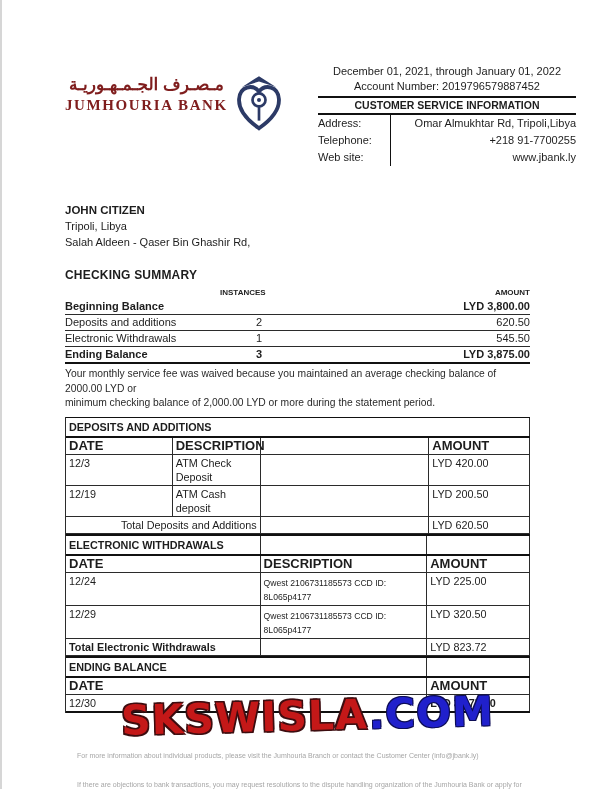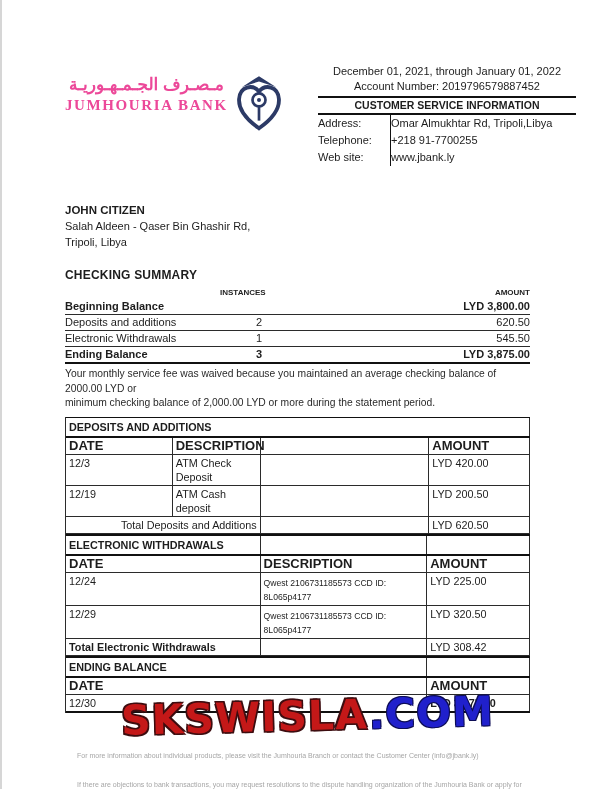--- a/index.html
+++ b/index.html
@@ -20,21 +20,21 @@
 
   .info-block { width:258px; font-size:11px; }
   .info-line { text-align:center; line-height:15px; }
   .csi-title {
     margin-top:2px; border-top:2.5px solid #111; border-bottom:2px solid #111;
     font-weight:bold; text-align:center; line-height:15px; font-size:10.5px;
   }
   .csi-body { display:flex; }
   .csi-labels { width:72px; }
   .csi-labels div { line-height:17px; }
-  .csi-values { flex:1; border-left:1.5px solid #111; text-align:left; }
+  .csi-values { flex:1; border-left:1.5px solid #111; text-align:right; }
   .csi-values div { line-height:17px; }
 
   
   .holder { margin:36px 0 0 63px; font-size:11px; line-height:16px; }
   .holder .name { font-weight:bold; font-size:11.5px; }
 
   
   .section-title { margin:18px 0 0 63px; font-weight:bold; font-size:12px; letter-spacing:0.2px; }
   .summary { width:465px; margin:5px 0 0 63px; font-size:11px; }
   .summary-head { display:flex; font-size:8px; font-weight:bold; color:#222; line-height:12px; }
@@ -82,21 +82,21 @@
   .wm-red { text-shadow:-1.5px -1.5px 0 #3d0d10, 1.5px -1.5px 0 #3d0d10, -1.5px 1.5px 0 #3d0d10, 1.5px 1.5px 0 #3d0d10; }
   .wm-blue { text-shadow:-1px -1px 0 #0d0d55, 1px -1px 0 #0d0d55, -1px 1px 0 #0d0d55, 1px 1px 0 #0d0d55; }
 </style>
 </head>
 <body>
 
 <div class="page">
 
   <div class="header">
     <div class="logo-block">
-      <div class="logo-text" style="color:#ec4899;">
+      <div class="logo-text" style="color:#7f1d1d;">
         <span class="logo-ar">مـصـرف الجـمـهـوريـة</span>
         <span class="logo-en">JUMHOURIA BANK</span>
       </div>
       <svg class="logo-icon" viewBox="0 0 60 74">
         <path d="M8 16 L30 2 L52 16 L30 9 Z" fill="#2c3a66"></path>
         <path d="M30 22 C22 12 5 15 4 32 C3 50 20 63 30 70 C40 63 57 50 56 32 C55 15 38 12 30 22 Z" fill="none" stroke="#2c3a66" stroke-width="5"></path>
         <circle cx="30" cy="33" r="8.5" fill="none" stroke="#2c3a66" stroke-width="3.5"></circle>
         <circle cx="30" cy="33" r="2.6" fill="#2c3a66"></circle>
         <line x1="30" y1="42" x2="30" y2="60" stroke="#2c3a66" stroke-width="3.5"></line>
       </svg>
@@ -116,22 +116,22 @@
           <div>Omar Almukhtar Rd, Tripoli,Libya</div>
           <div>+218 91-7700255</div>
           <div>www.jbank.ly</div>
         </div>
       </div>
     </div>
   </div>
 
   <div class="holder">
     <div class="name">JOHN CITIZEN</div>
+    <div>Tripoli, Libya</div>
     <div>Salah Aldeen - Qaser Bin Ghashir Rd,</div>
-    <div>Tripoli, Libya</div>
   </div>
 
   <div class="section-title">CHECKING SUMMARY</div>
   <div class="summary">
     <div class="summary-head">
       <div class="sh-label"></div>
       <div class="sh-inst">INSTANCES</div>
       <div class="sh-amt">AMOUNT</div>
     </div>
     <div class="summary-row bold">
@@ -205,21 +205,21 @@
       <div class="cell w-amt">LYD 225.00</div>
     </div>
     <div class="trow">
       <div class="cell w-date">12/29</div>
       <div class="cell small w-desc">Qwest 2106731185573 CCD ID: 8L065p4177</div>
       <div class="cell w-amt">LYD 320.50</div>
     </div>
     <div class="trow">
       <div class="cell bold w-date">Total Electronic Withdrawals</div>
       <div class="cell w-desc"></div>
-      <div class="cell w-amt">LYD 308.42</div>
+      <div class="cell w-amt">LYD 823.72</div>
     </div>
 
     <div class="trow section">
       <div class="cell e-date">ENDING BALANCE</div>
       <div class="cell e-amt"></div>
     </div>
     <div class="trow head-row">
       <div class="cell hdr e-date">DATE</div>
       <div class="cell hdr e-amt">AMOUNT</div>
     </div>

